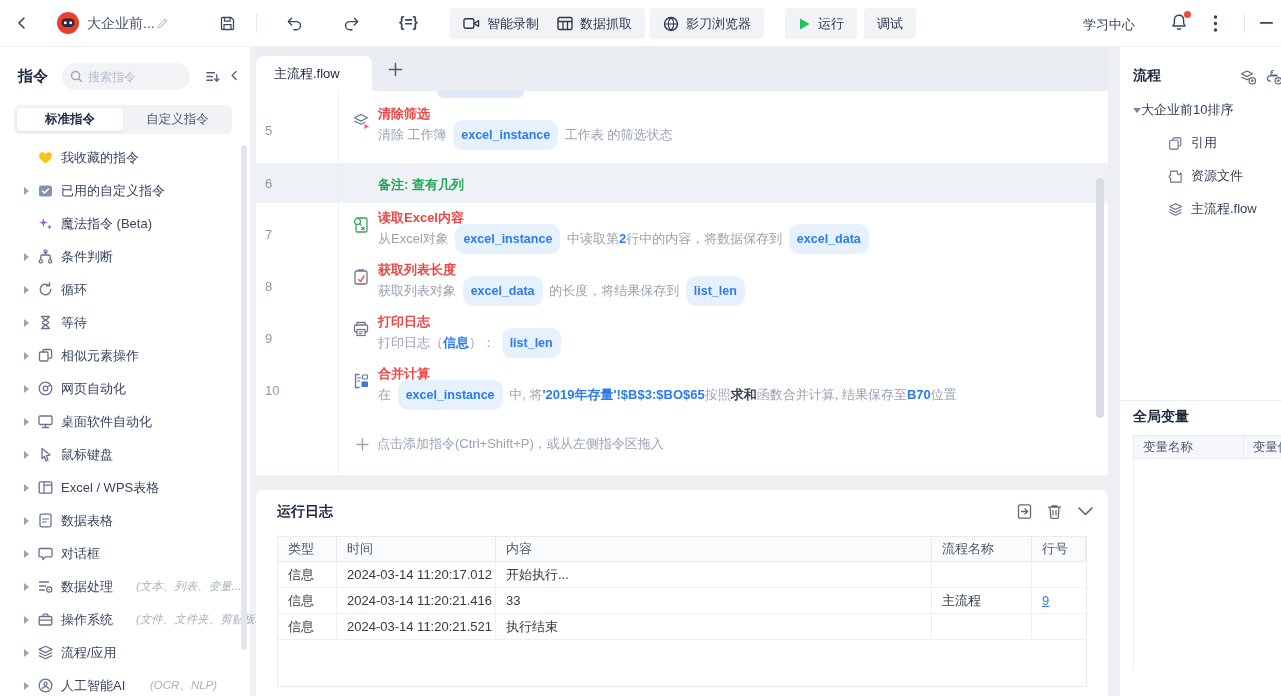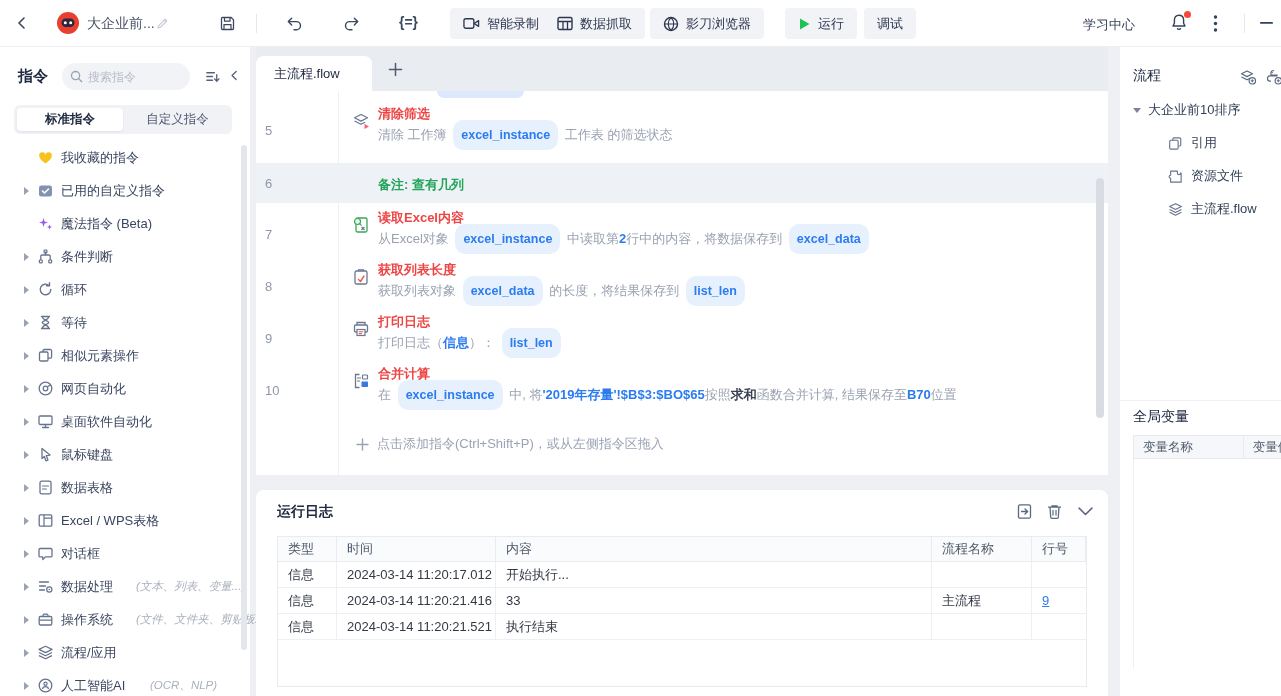--- a/index.html
+++ b/index.html
@@ -65,23 +65,23 @@
   .lt-row{display:flex;border-bottom:1px solid #edf0f3;height:26px;align-items:stretch}
   .lt-row.head{height:25px;background:#fafbfd;color:#4e5969;border-bottom:1px solid #e9ebf0}
   .lt-cell{padding:0 10px;display:flex;align-items:center;border-right:1px solid #edf0f3;overflow:hidden;white-space:nowrap;color:#333a45}
   .lt-row.head .lt-cell{border-right:1px solid #e9ebf0;color:#4e5969}
   .lt-cell:last-child{border-right:none}
   .c1{width:59px}.c2{width:159px}.c3{width:436px}.c4{width:100px}.c5{flex:1}
   .line-link{color:#2b7cf0;text-decoration:underline}
 
   
   .rightpanel{position:absolute;left:1120px;top:47px;width:161px;height:649px;background:#fff}
-  .rp-title{position:absolute;left:13px;font-size:14px;font-weight:400;color:#212b42}
+  .rp-title{position:absolute;left:13px;font-size:14px;font-weight:700;color:#212b42}
   .rp-ic{position:absolute;width:16px;height:16px;color:#5c6880}
-  .tree-root{position:absolute;left:13px;top:54px;display:flex;align-items:center;gap:7px;font-size:13px;color:#333f55}
+  .tree-root{position:absolute;left:13px;top:54px;display:flex;align-items:center;gap:0;font-size:13px;color:#333f55}
   .tri-down{width:0;height:0;border-top:5px solid #7b8498;border-left:4px solid transparent;border-right:4px solid transparent}
   .tree-item{position:absolute;left:48px;display:flex;align-items:center;gap:8px;font-size:13px;color:#333f55}
   .tree-item svg{width:15px;height:15px;color:#66738c}
   .rp-div{position:absolute;left:0;top:353px;width:161px;height:1px;background:#edeff2}
   .vartable{position:absolute;left:13px;top:388px;width:160px}
   .vt-head{display:flex;height:24px;background:#f5f7fa;border:1px solid #e8eaef;color:#4e5969;font-size:12.5px}
   .vt-cell{display:flex;align-items:center;padding:0 9px;white-space:nowrap;overflow:hidden}
   .vt-c1{width:132px;border-right:1px solid #e8eaef}
   .vt-body{height:210px;border-left:1px solid #f0f1f5}
 </style>
@@ -317,36 +317,36 @@
               <path d="M5 2.5 L13 9 L9.3 9.7 L11 14 L9 14.8 L7.3 10.5 L5 12.5 Z" fill="none" stroke="currentColor" stroke-width="1.3" stroke-linejoin="round"></path>
             </svg>
           </span>
         <span class="sb-label">鼠标键盘</span>
       </div>
 
       <div class="sb-item">
         <span class="sb-arrow"></span>
         <span class="sb-ic">
             <svg viewBox="0 0 17 17">
+              <rect x="2.2" y="2.8" width="12.6" height="11.4" rx="1.3" fill="none" stroke="currentColor" stroke-width="1.3"></rect>
+              <path d="M7 2.8 v11.4 M7 6.2 h7.8" fill="none" stroke="currentColor" stroke-width="1.2"></path>
+            </svg>
+          </span>
+        <span class="sb-label">Excel / WPS表格</span>
+      </div>
+
+      <div class="sb-item">
+        <span class="sb-arrow"></span>
+        <span class="sb-ic">
+            <svg viewBox="0 0 17 17">
               <rect x="3" y="2.2" width="11" height="12.6" rx="1.5" fill="none" stroke="currentColor" stroke-width="1.3"></rect>
               <path d="M5.5 7 h6 M5.5 10 h4" fill="none" stroke="currentColor" stroke-width="1.2" stroke-linecap="round"></path>
             </svg>
           </span>
         <span class="sb-label">数据表格</span>
-      </div>
-
-      <div class="sb-item">
-        <span class="sb-arrow"></span>
-        <span class="sb-ic">
-            <svg viewBox="0 0 17 17">
-              <rect x="2.2" y="2.8" width="12.6" height="11.4" rx="1.3" fill="none" stroke="currentColor" stroke-width="1.3"></rect>
-              <path d="M7 2.8 v11.4 M7 6.2 h7.8" fill="none" stroke="currentColor" stroke-width="1.2"></path>
-            </svg>
-          </span>
-        <span class="sb-label">Excel / WPS表格</span>
       </div>
 
       <div class="sb-item">
         <span class="sb-arrow"></span>
         <span class="sb-ic">
             <svg viewBox="0 0 17 17">
               <path d="M3.2 3.5 h10.6 a1.2 1.2 0 0 1 1.2 1.2 v6 a1.2 1.2 0 0 1 -1.2 1.2 H8.5 L5.8 14.5 v-2.6 H3.2 A1.2 1.2 0 0 1 2 10.7 v-6 a1.2 1.2 0 0 1 1.2 -1.2 Z" fill="none" stroke="currentColor" stroke-width="1.3" stroke-linejoin="round"></path>
             </svg>
           </span>
         <span class="sb-label">对话框</span>

